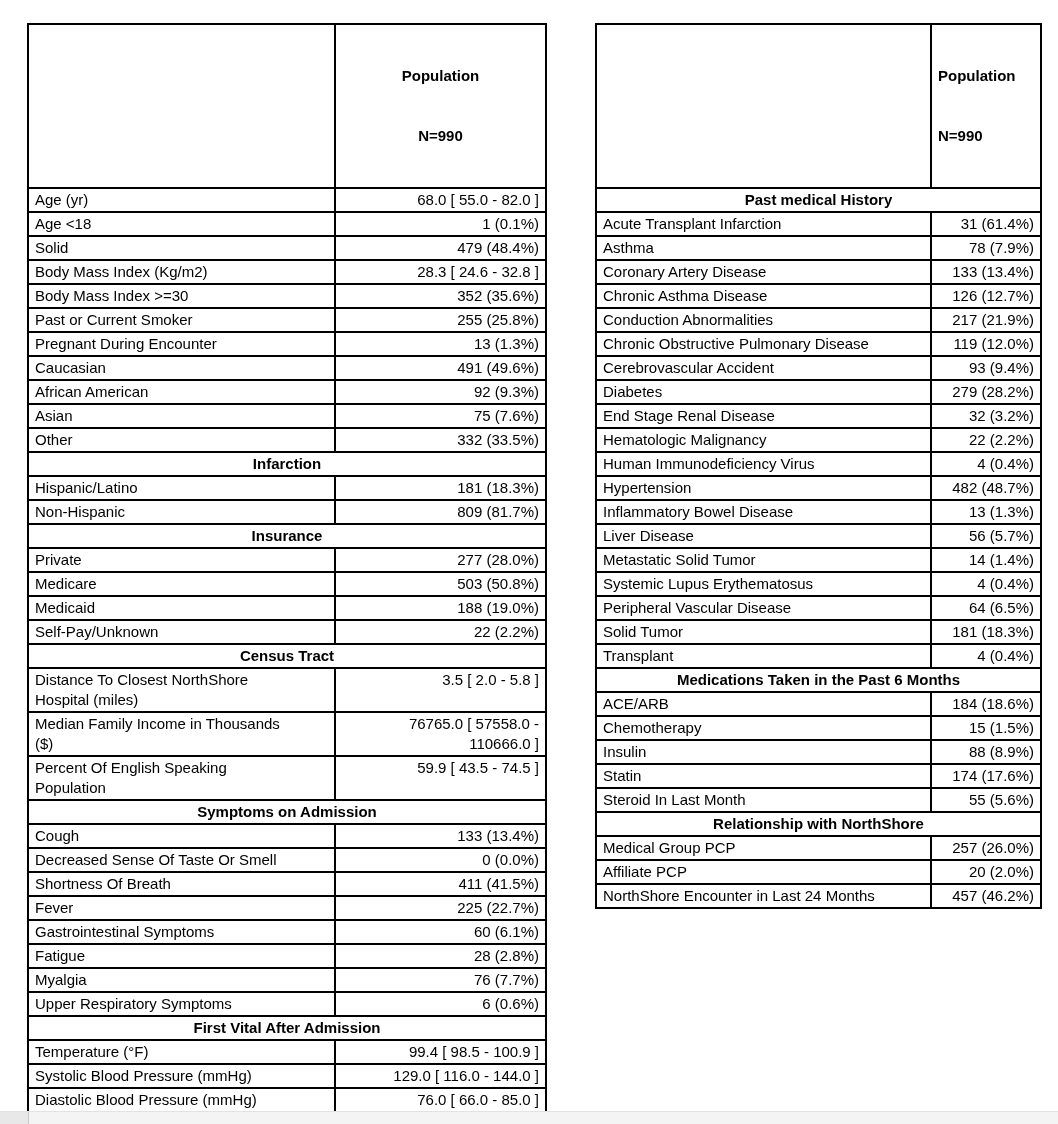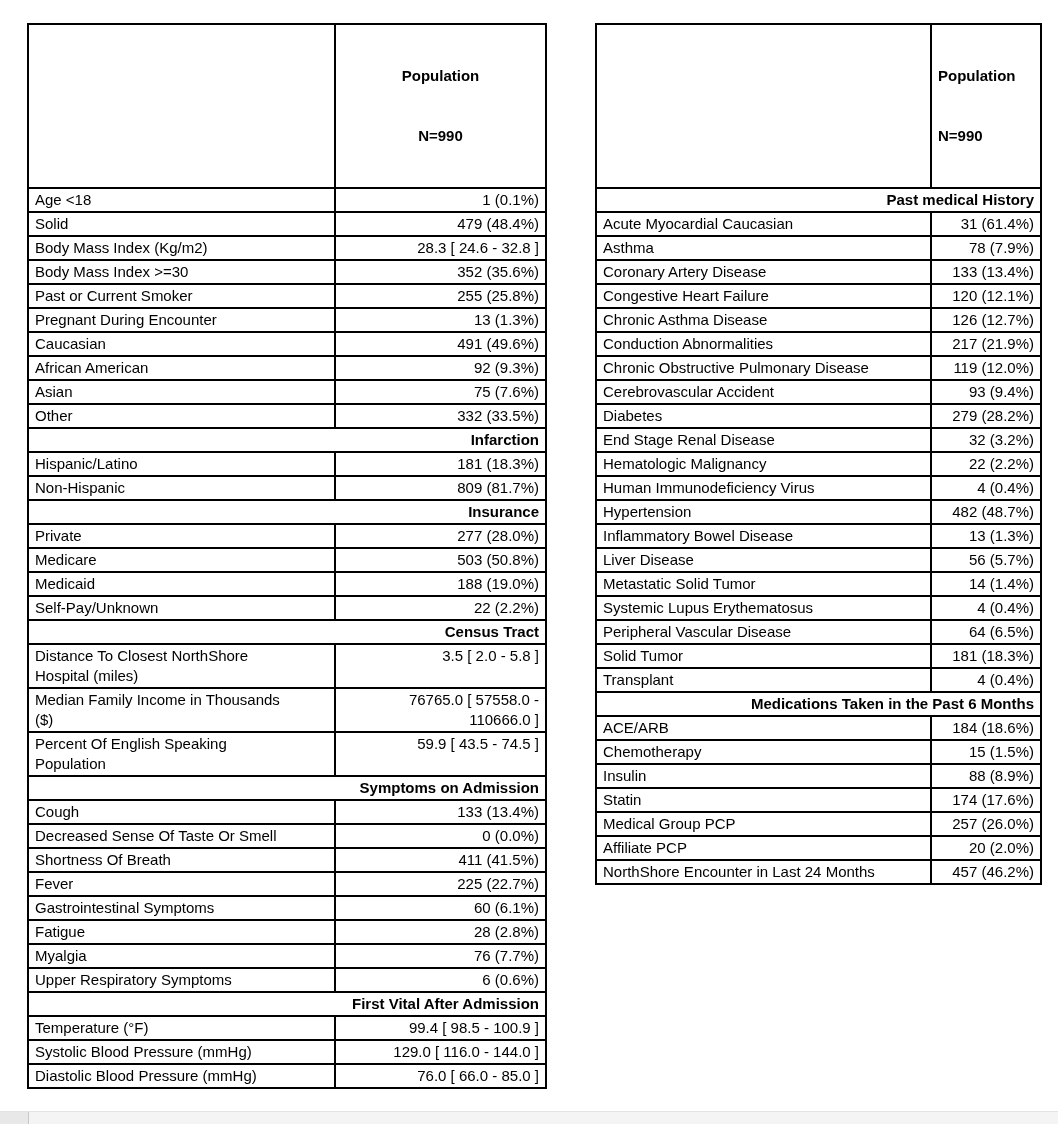--- a/index.html
+++ b/index.html
@@ -29,21 +29,21 @@
     vertical-align: top;
     padding: 1px 6px;
     font-size: 15px;
     line-height: 20px;
     white-space: pre-wrap;
     overflow: hidden;
   }
   .doc-table td.val { text-align: right; }
   .doc-table td.section {
     font-weight: bold;
-    text-align: right;
+    text-align: center;
   }
   .doc-table td.hdr {
     font-weight: bold;
   }
   .hdr-center { text-align: center; }
   .hdr-left   { text-align: left; }
 
   
   .viewer-scrollbar {
     position: absolute;
@@ -74,20 +74,24 @@
       <col style="width:211px">
     </colgroup>
   <tbody>
     <tr>
       <td class="lbl"></td>
       <td class="hdr hdr-center">
         <div>Population</div>
         <div>N=990</div>
       </td>
     </tr>
+  <tr>
+        <td class="lbl">Age (yr)</td>
+        <td class="val">68.0 [ 55.0 - 82.0 ]</td>
+      </tr>
       <tr>
         <td class="lbl">Age &lt;18</td>
         <td class="val">1 (0.1%)</td>
       </tr>
       <tr>
         <td class="lbl">Solid</td>
         <td class="val">479 (48.4%)</td>
       </tr>
       <tr>
         <td class="lbl">Body Mass Index (Kg/m2)</td>
@@ -233,36 +237,32 @@
       <td class="lbl"></td>
       <td class="hdr hdr-left">
         <div>Population</div>
         <div>N=990</div>
       </td>
     </tr>
   <tr>
         <td colspan="2" class="section">Past medical History</td>
       </tr>
       <tr>
-        <td class="lbl">Acute Myocardial Caucasian</td>
+        <td class="lbl">Acute Transplant Infarction</td>
         <td class="val">31 (61.4%)</td>
       </tr>
       <tr>
         <td class="lbl">Asthma</td>
         <td class="val">78 (7.9%)</td>
       </tr>
       <tr>
         <td class="lbl">Coronary Artery Disease</td>
         <td class="val">133 (13.4%)</td>
       </tr>
       <tr>
-        <td class="lbl">Congestive Heart Failure</td>
-        <td class="val">120 (12.1%)</td>
-      </tr>
-      <tr>
         <td class="lbl">Chronic Asthma Disease</td>
         <td class="val">126 (12.7%)</td>
       </tr>
       <tr>
         <td class="lbl">Conduction Abnormalities</td>
         <td class="val">217 (21.9%)</td>
       </tr>
       <tr>
         <td class="lbl">Chronic Obstructive Pulmonary Disease</td>
         <td class="val">119 (12.0%)</td>
@@ -330,20 +330,27 @@
         <td class="lbl">Chemotherapy</td>
         <td class="val">15 (1.5%)</td>
       </tr>
       <tr>
         <td class="lbl">Insulin</td>
         <td class="val">88 (8.9%)</td>
       </tr>
       <tr>
         <td class="lbl">Statin</td>
         <td class="val">174 (17.6%)</td>
+      </tr>
+      <tr>
+        <td class="lbl">Steroid In Last Month</td>
+        <td class="val">55 (5.6%)</td>
+      </tr>
+      <tr>
+        <td colspan="2" class="section">Relationship with NorthShore</td>
       </tr>
       <tr>
         <td class="lbl">Medical Group PCP</td>
         <td class="val">257 (26.0%)</td>
       </tr>
       <tr>
         <td class="lbl">Affiliate PCP</td>
         <td class="val">20 (2.0%)</td>
       </tr>
       <tr>

